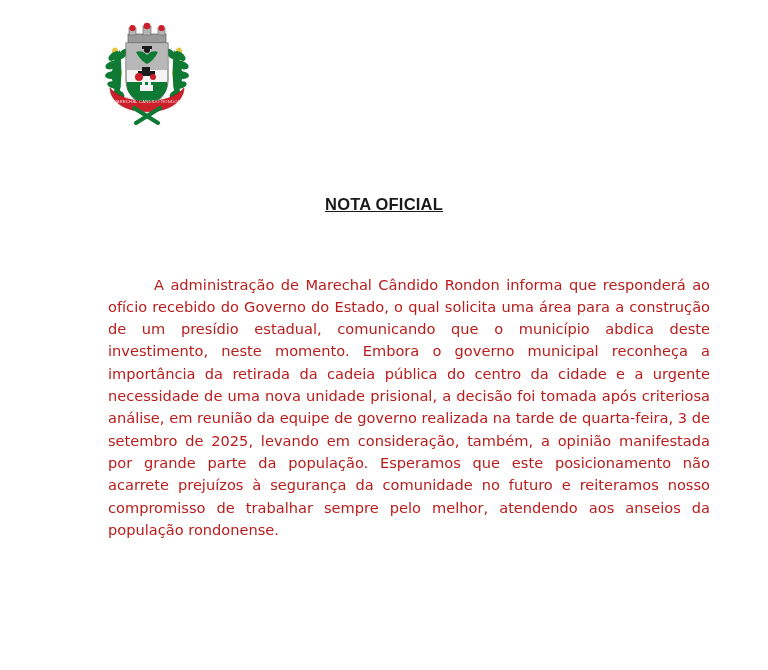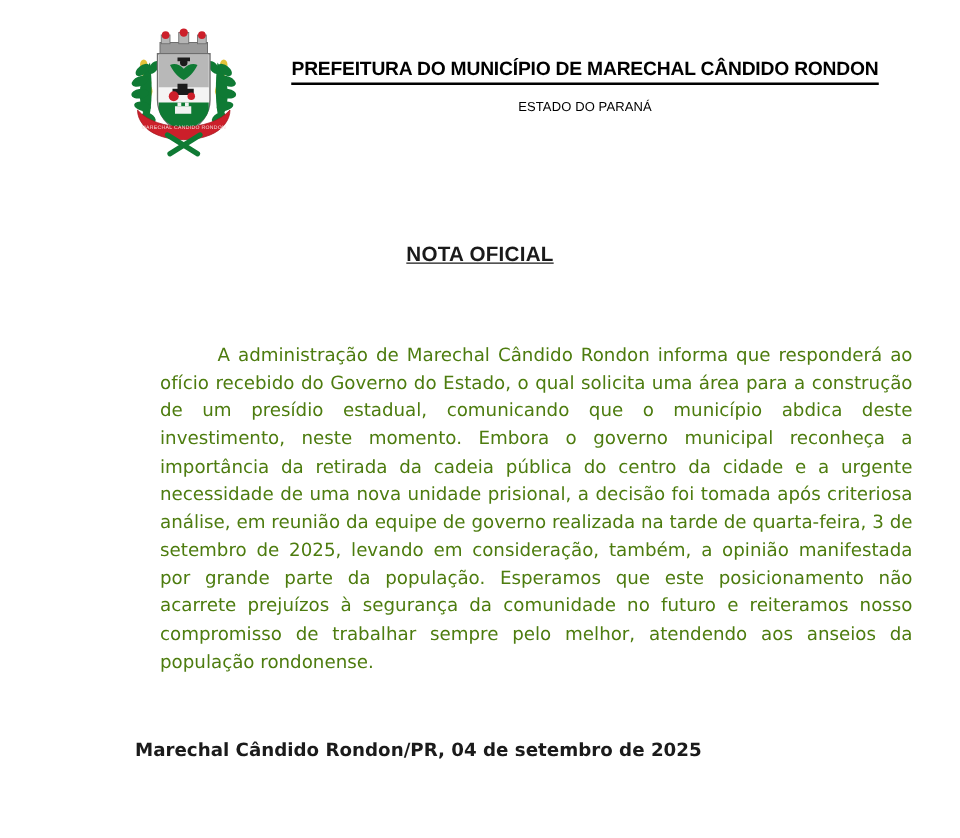--- a/index.html
+++ b/index.html
@@ -91,23 +91,22 @@
     position: absolute;
     left: 108px;
     top: 259px;
     width: 602px;
     font-family: "DejaVu Sans", sans-serif;
     font-size: 14.6px;
     line-height: 22.3px;
     text-align: justify;
     text-justify: inter-word;
     text-indent: 46px;
-    color: #4d7c0f;
+    color: #b91c1c;
     hyphens: none;
-    margin-left: 20px;
   }
 
   
   .signoff {
     position: absolute;
     left: 108px;
     top: 590px;
     width: 602px;
     font-family: "DejaVu Sans", sans-serif;
     font-size: 14.6px;
@@ -207,25 +206,20 @@
           <text x="49" y="81" font-family="'Liberation Sans', sans-serif" font-size="4.1" fill="#f6d9d9" text-anchor="middle" letter-spacing="0.25">MARECHAL CANDIDO RONDON</text>
         </g>
 
         <g stroke="#0f7a34" stroke-width="4.2" stroke-linecap="round" fill="none">
           <path d="M36 86 L60 101"></path>
           <path d="M62 86 L38 101"></path>
         </g>
       </svg>
     </div>
 
-    <div class="header-text">
-      <div class="org-title">PREFEITURA DO MUNICÍPIO DE MARECHAL CÂNDIDO RONDON</div>
-      <div class="org-state">ESTADO DO PARANÁ</div>
-    </div>
   </div>
 
   <div class="doc-title">NOTA OFICIAL</div>
 
   <p class="body-copy">A administração de Marechal Cândido Rondon informa que responderá ao ofício recebido do Governo do Estado, o qual solicita uma área para a construção de um presídio estadual, comunicando que o município abdica deste investimento, neste momento. Embora o governo municipal reconheça a importância da retirada da cadeia pública do centro da cidade e a urgente necessidade de uma nova unidade prisional, a decisão foi tomada após criteriosa análise, em reunião da equipe de governo realizada na tarde de quarta-feira, 3 de setembro de 2025, levando em consideração, também, a opinião manifestada por grande parte da população. Esperamos que este posicionamento não acarrete prejuízos à segurança da comunidade no futuro e reiteramos nosso compromisso de trabalhar sempre pelo melhor, atendendo aos anseios da população rondonense.</p>
 
-  <div class="signoff">Marechal Cândido Rondon/PR, 04 de setembro de 2025</div>
 
 </div>
 
 </body></html>

